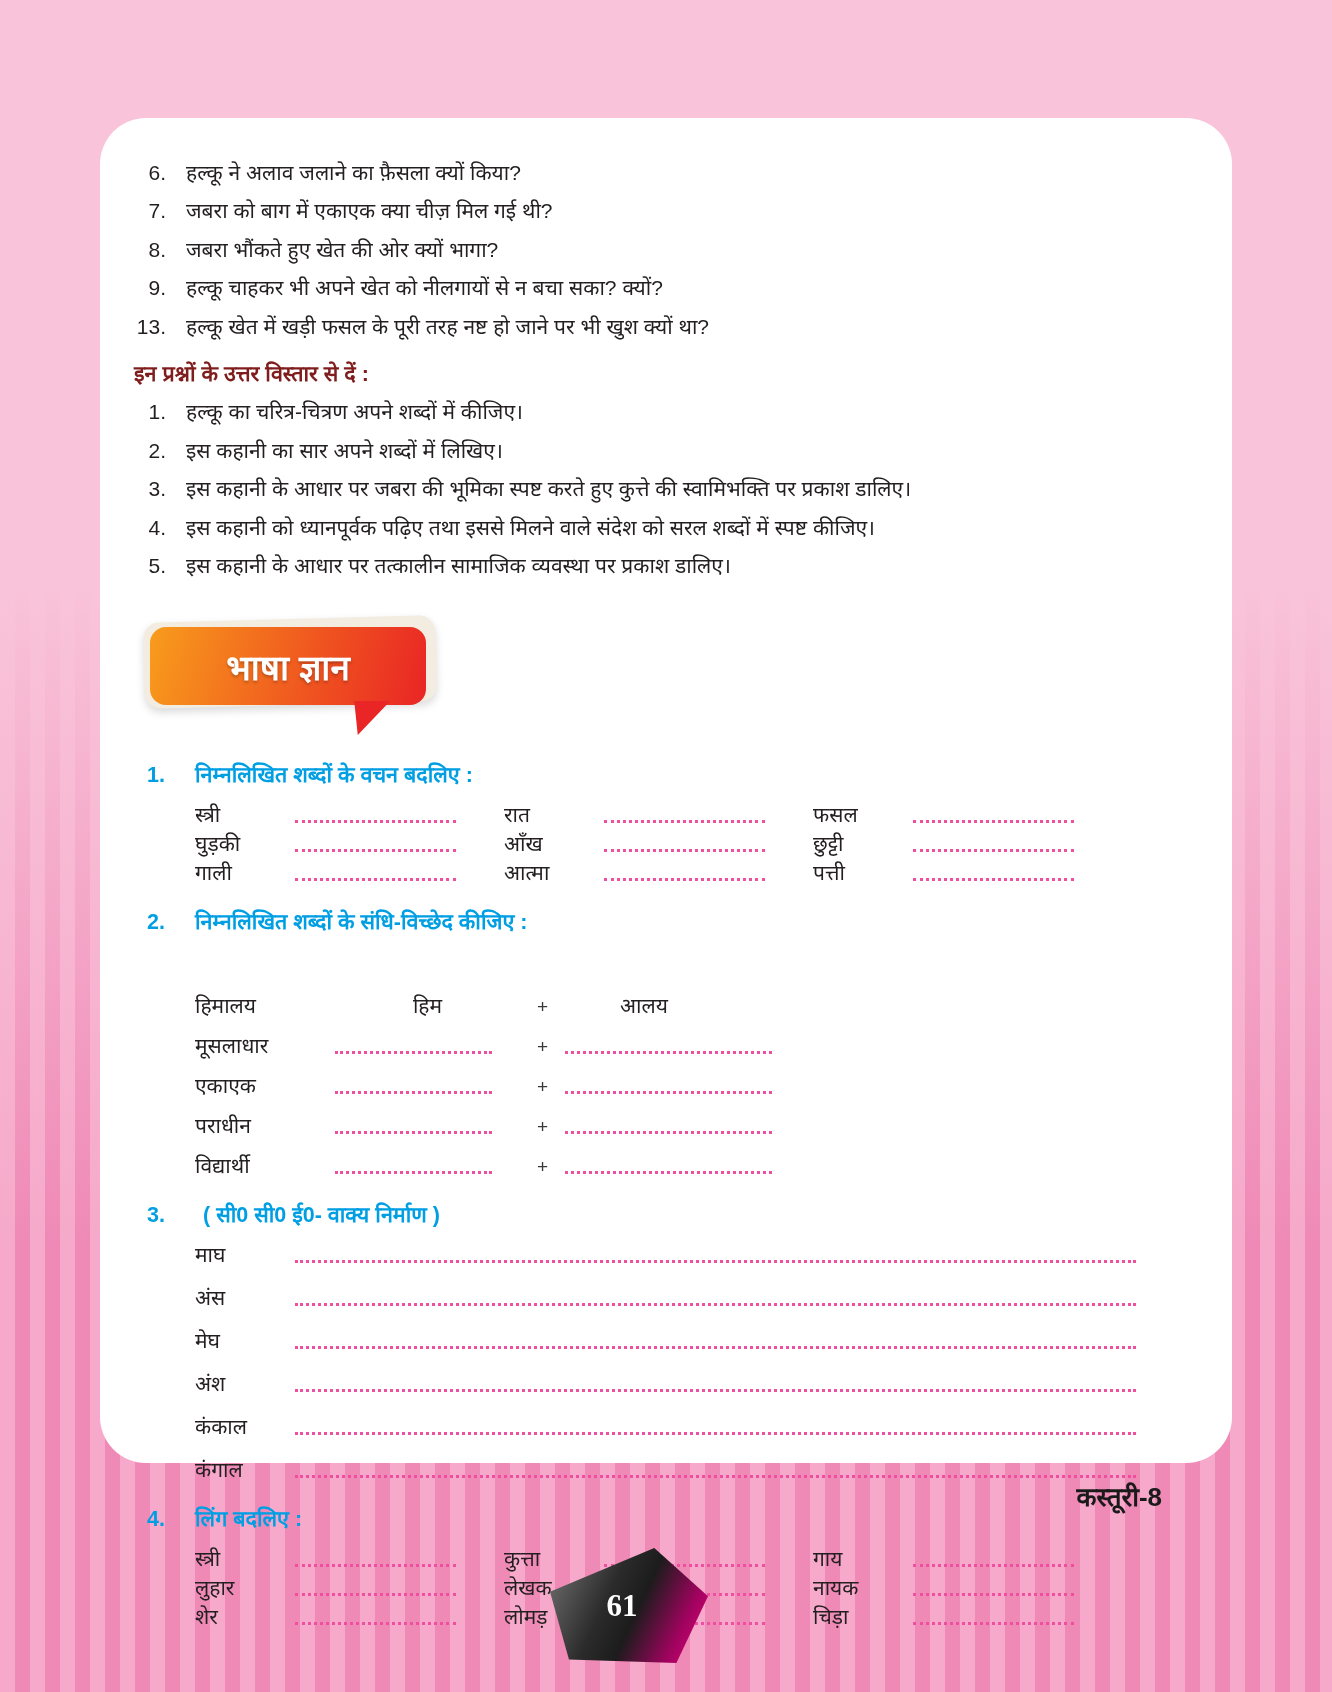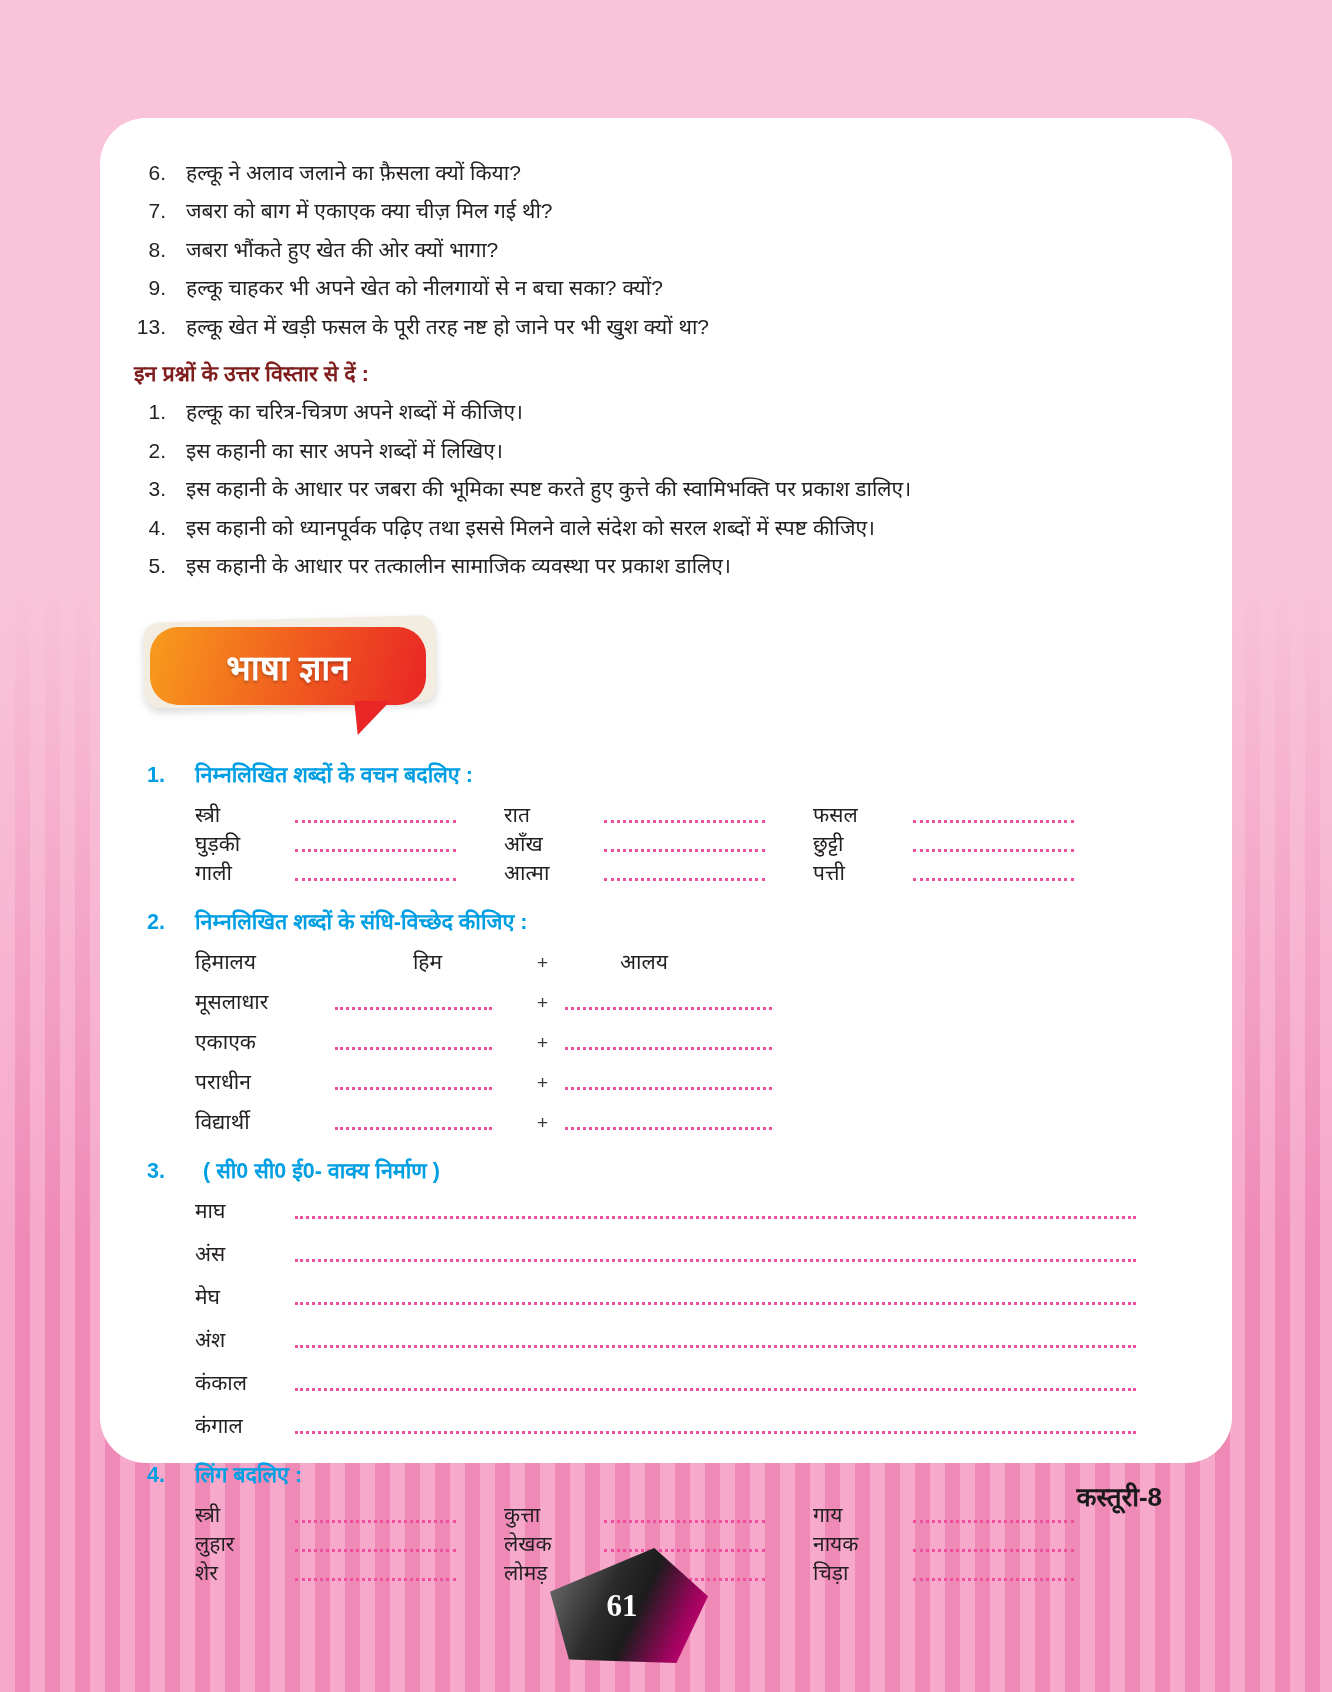--- a/index.html
+++ b/index.html
@@ -37,21 +37,21 @@
   
   .badge-wrap { position:relative; margin:46px 0 0 16px; width:290px; height:112px; }
   .badge-back {
     position:absolute; left:-6px; top:-8px; width:292px; height:86px;
     background:#f3ece0; border-radius:16px; transform:rotate(-1.5deg);
     box-shadow:0 4px 8px rgba(0,0,0,0.15);
   }
   .badge {
     position:absolute; left:0; top:0; width:276px; height:78px;
     background: linear-gradient(105deg, #f89c1c 0%, #f0591f 55%, #e92525 100%);
-    border-radius:28px;
+    border-radius:16px;
     display:flex; align-items:center; justify-content:center;
     color:#ffffff; font-weight:bold; font-size:35px;
     text-shadow: 0 2px 3px rgba(0,0,0,0.25);
   }
   .badge-tail {
     position:absolute; left:200px; top:74px;
     width:0; height:0;
     border-left:12px solid transparent;
     border-right:24px solid transparent;
     border-top:34px solid #e92525;
@@ -62,21 +62,21 @@
   .ex-heading .q-num { width:48px; text-align:left; flex:0 0 48px; color:#009fe3; }
   .ex-note { font-weight:bold; color:#009fe3; margin-left:8px; }
   .dots { border-bottom:3px dotted #ee4f9f; display:block; }
   
   .word-grid { display:grid; grid-template-columns:1fr 1fr 1fr; margin:0 70px 0 61px; row-gap:1px; }
   .word-cell { display:flex; align-items:flex-end; font-size:21px; padding-right:48px; }
   .word-cell .word { min-width:100px; }
   .word-cell .dots { flex:1; margin-bottom:5px; }
   
   .sandhi-row { display:grid; grid-template-columns:140px 185px 45px 235px; align-items:end; margin:0 0 12px 61px; font-size:21px; }
-  .sandhi-p1-text { text-align:center; }
+  .sandhi-p1-text { text-align:center;margin-top:44px; }
   .sandhi-p2-text { padding-left:55px; }
   .sandhi-row .dots { margin-bottom:5px; margin-right:28px; }
   .sandhi-plus { text-align:center; color:#3a3a3a; font-size:19px; padding-bottom:1px; }
   
   .meaning-row { display:flex; align-items:flex-end; margin:0 56px 15px 61px; font-size:21px; }
   .meaning-row .word { width:100px; flex:0 0 100px; }
   .meaning-row .dots { flex:1; margin-bottom:5px; }
   
   .footer-brand {
     position:absolute; right:170px; top:1478px; z-index:1;

